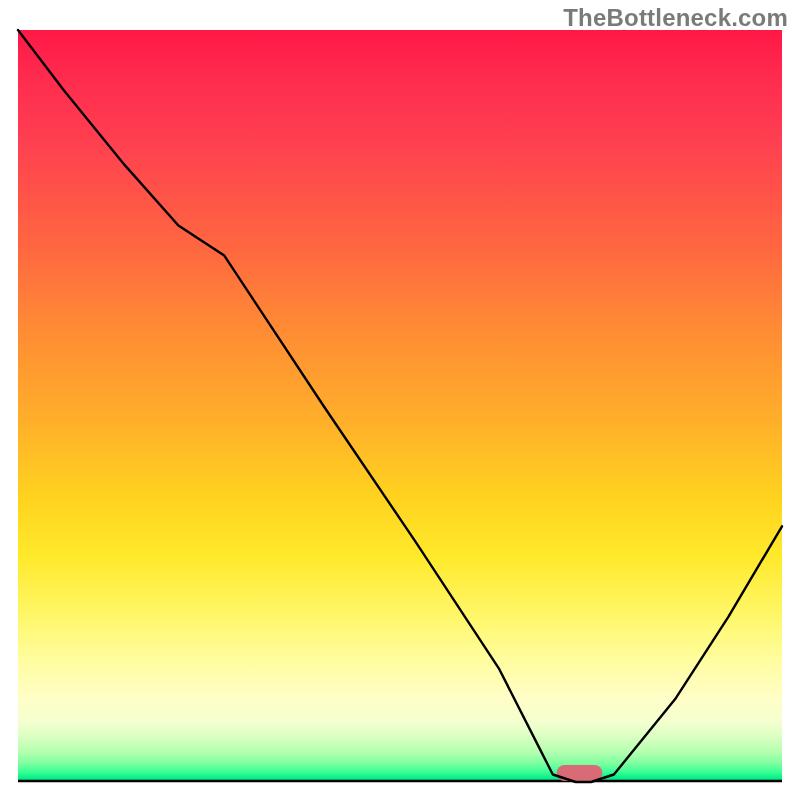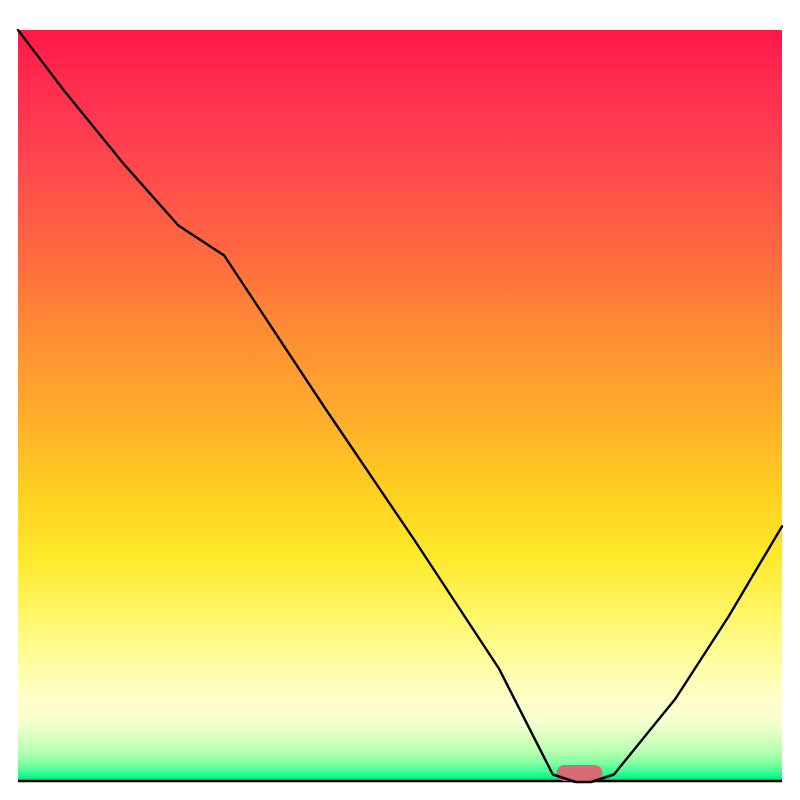--- a/index.html
+++ b/index.html
@@ -83,20 +83,21 @@
   .marker {
     fill: #d96b76;
     stroke: none;
   }
 </style>
 </head>
 <body>
 
 <div class="chart-container">
 
+  <div class="watermark">TheBottleneck.com</div>
 
   <div class="plot-area">
     <div class="gradient-bg"></div>
 
     <svg class="overlay" viewBox="0 0 764 752" preserveAspectRatio="none">
 
       <line class="baseline" x1="0" y1="751" x2="764" y2="751"></line>
 
       <rect class="marker" rx="8" ry="8" id="marker-rect" x="538.6" width="45.8" y="735.0" height="16"></rect>
 

